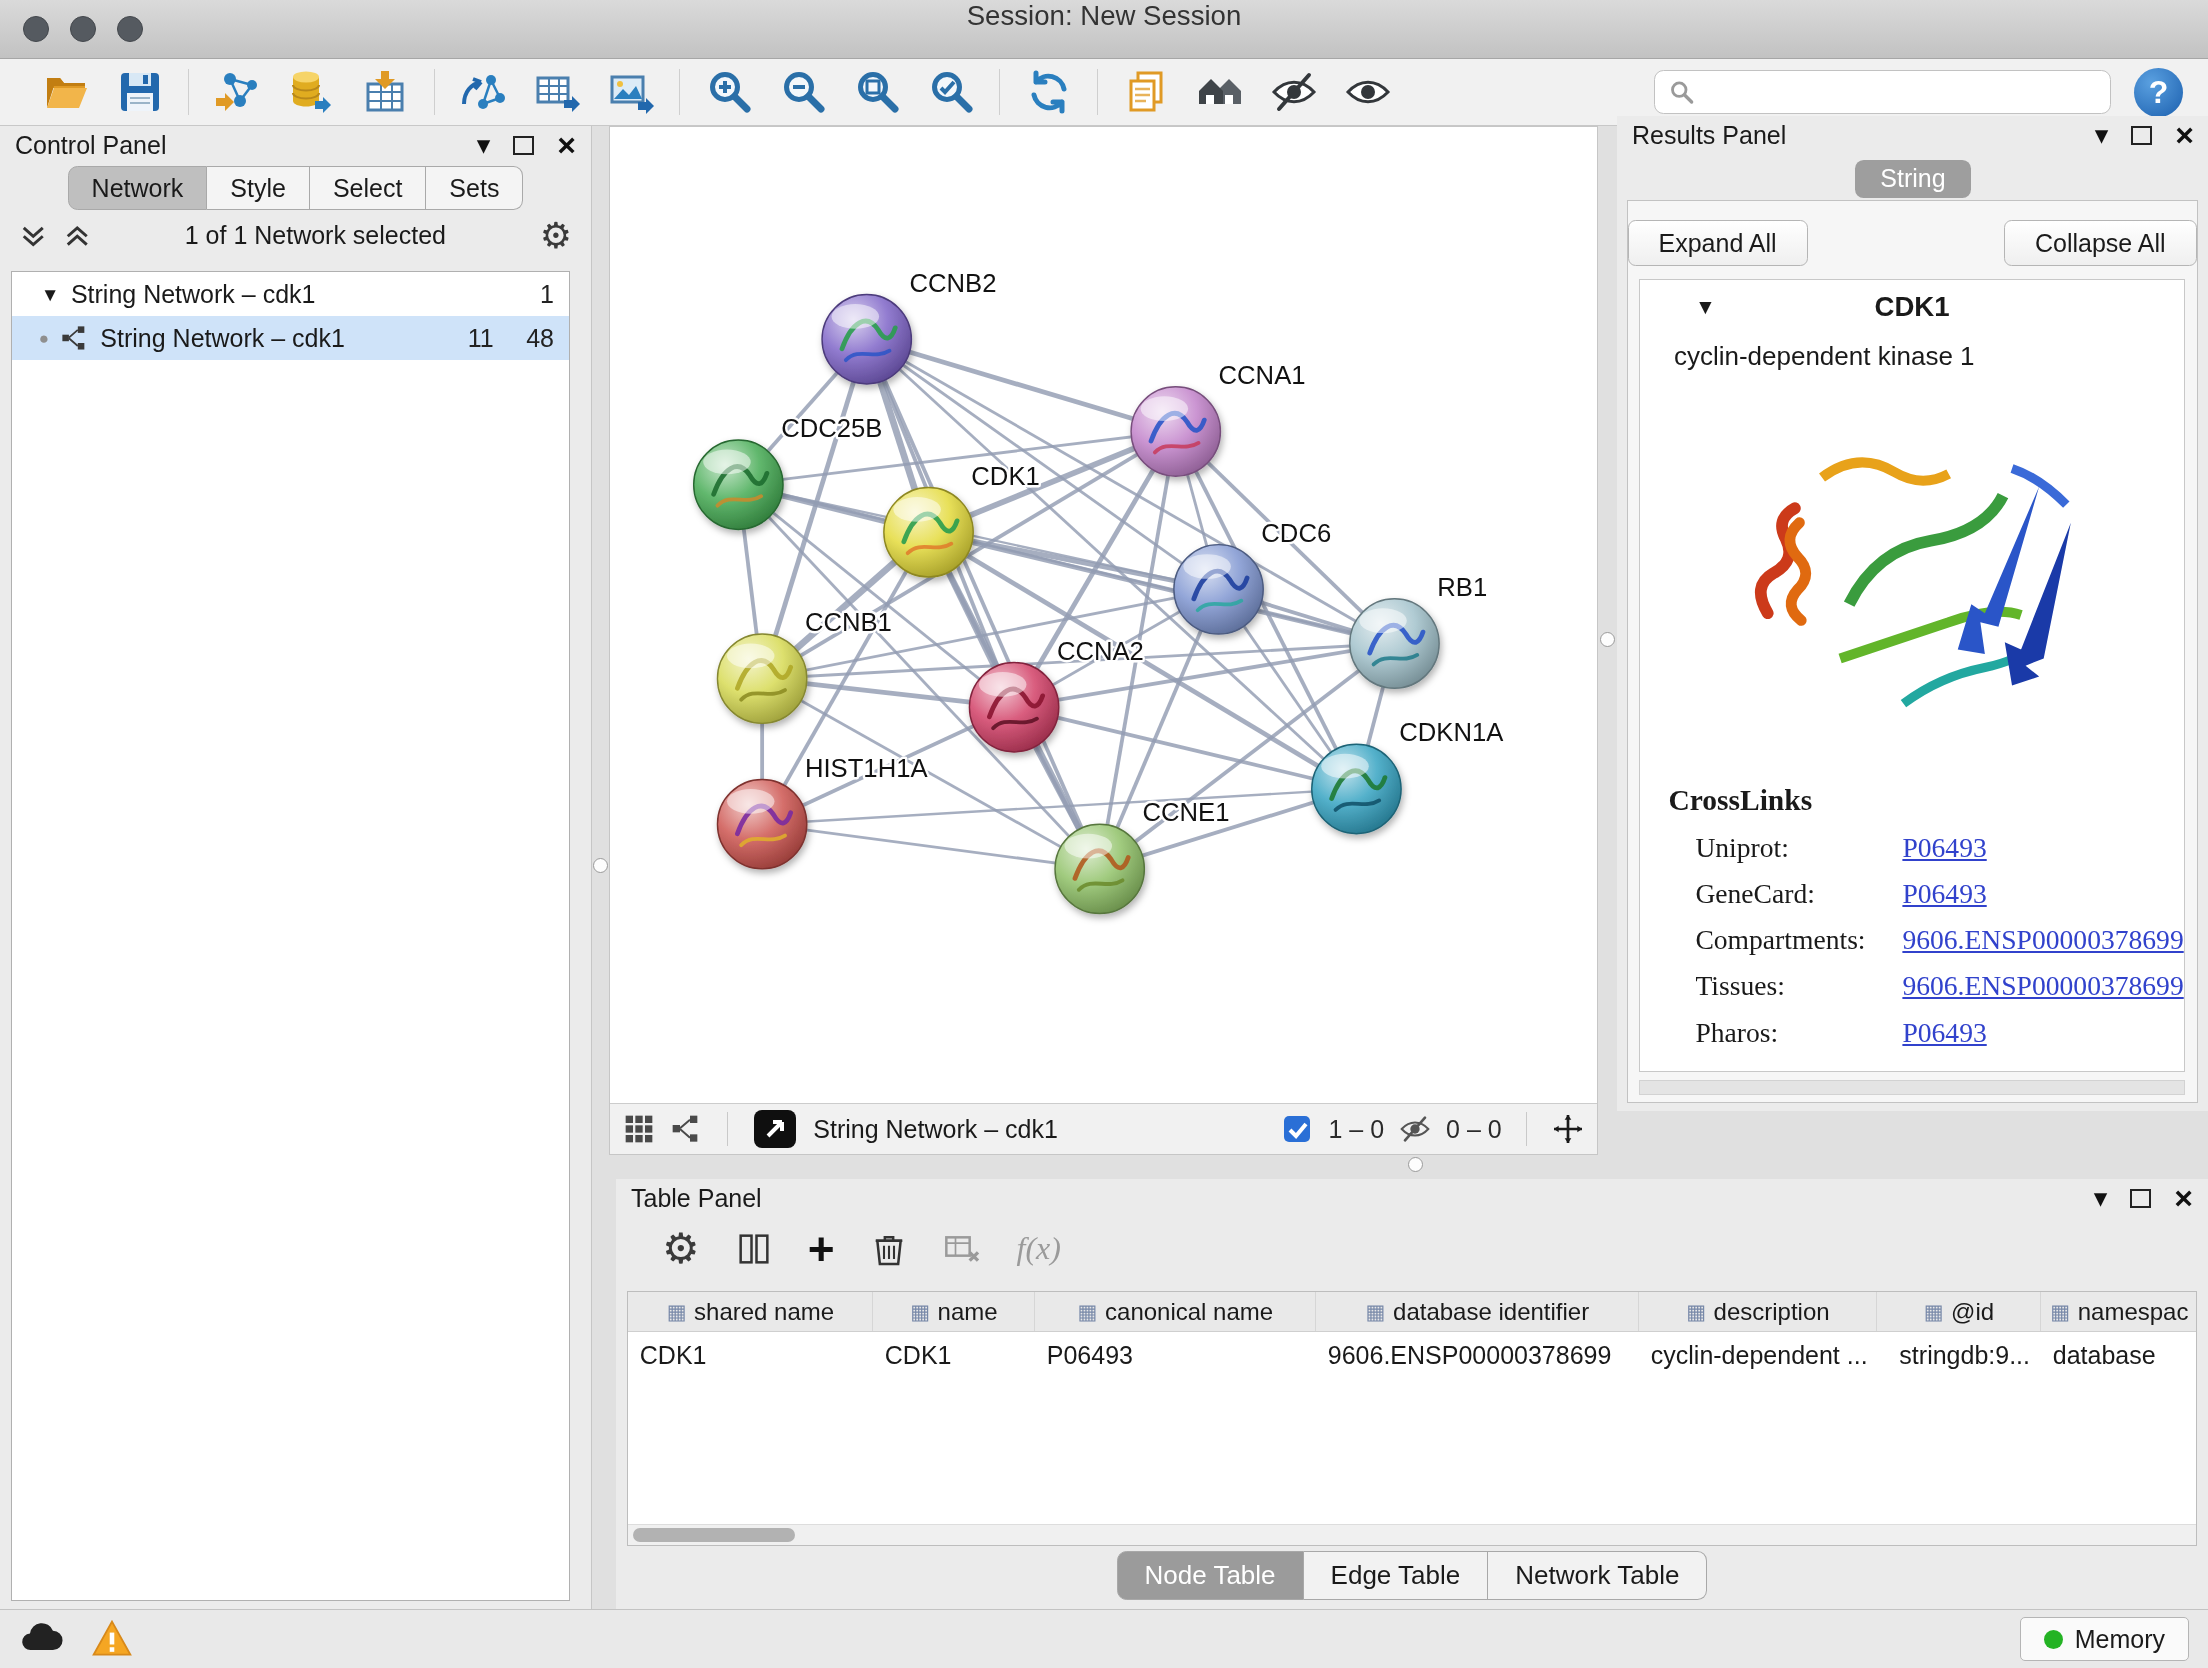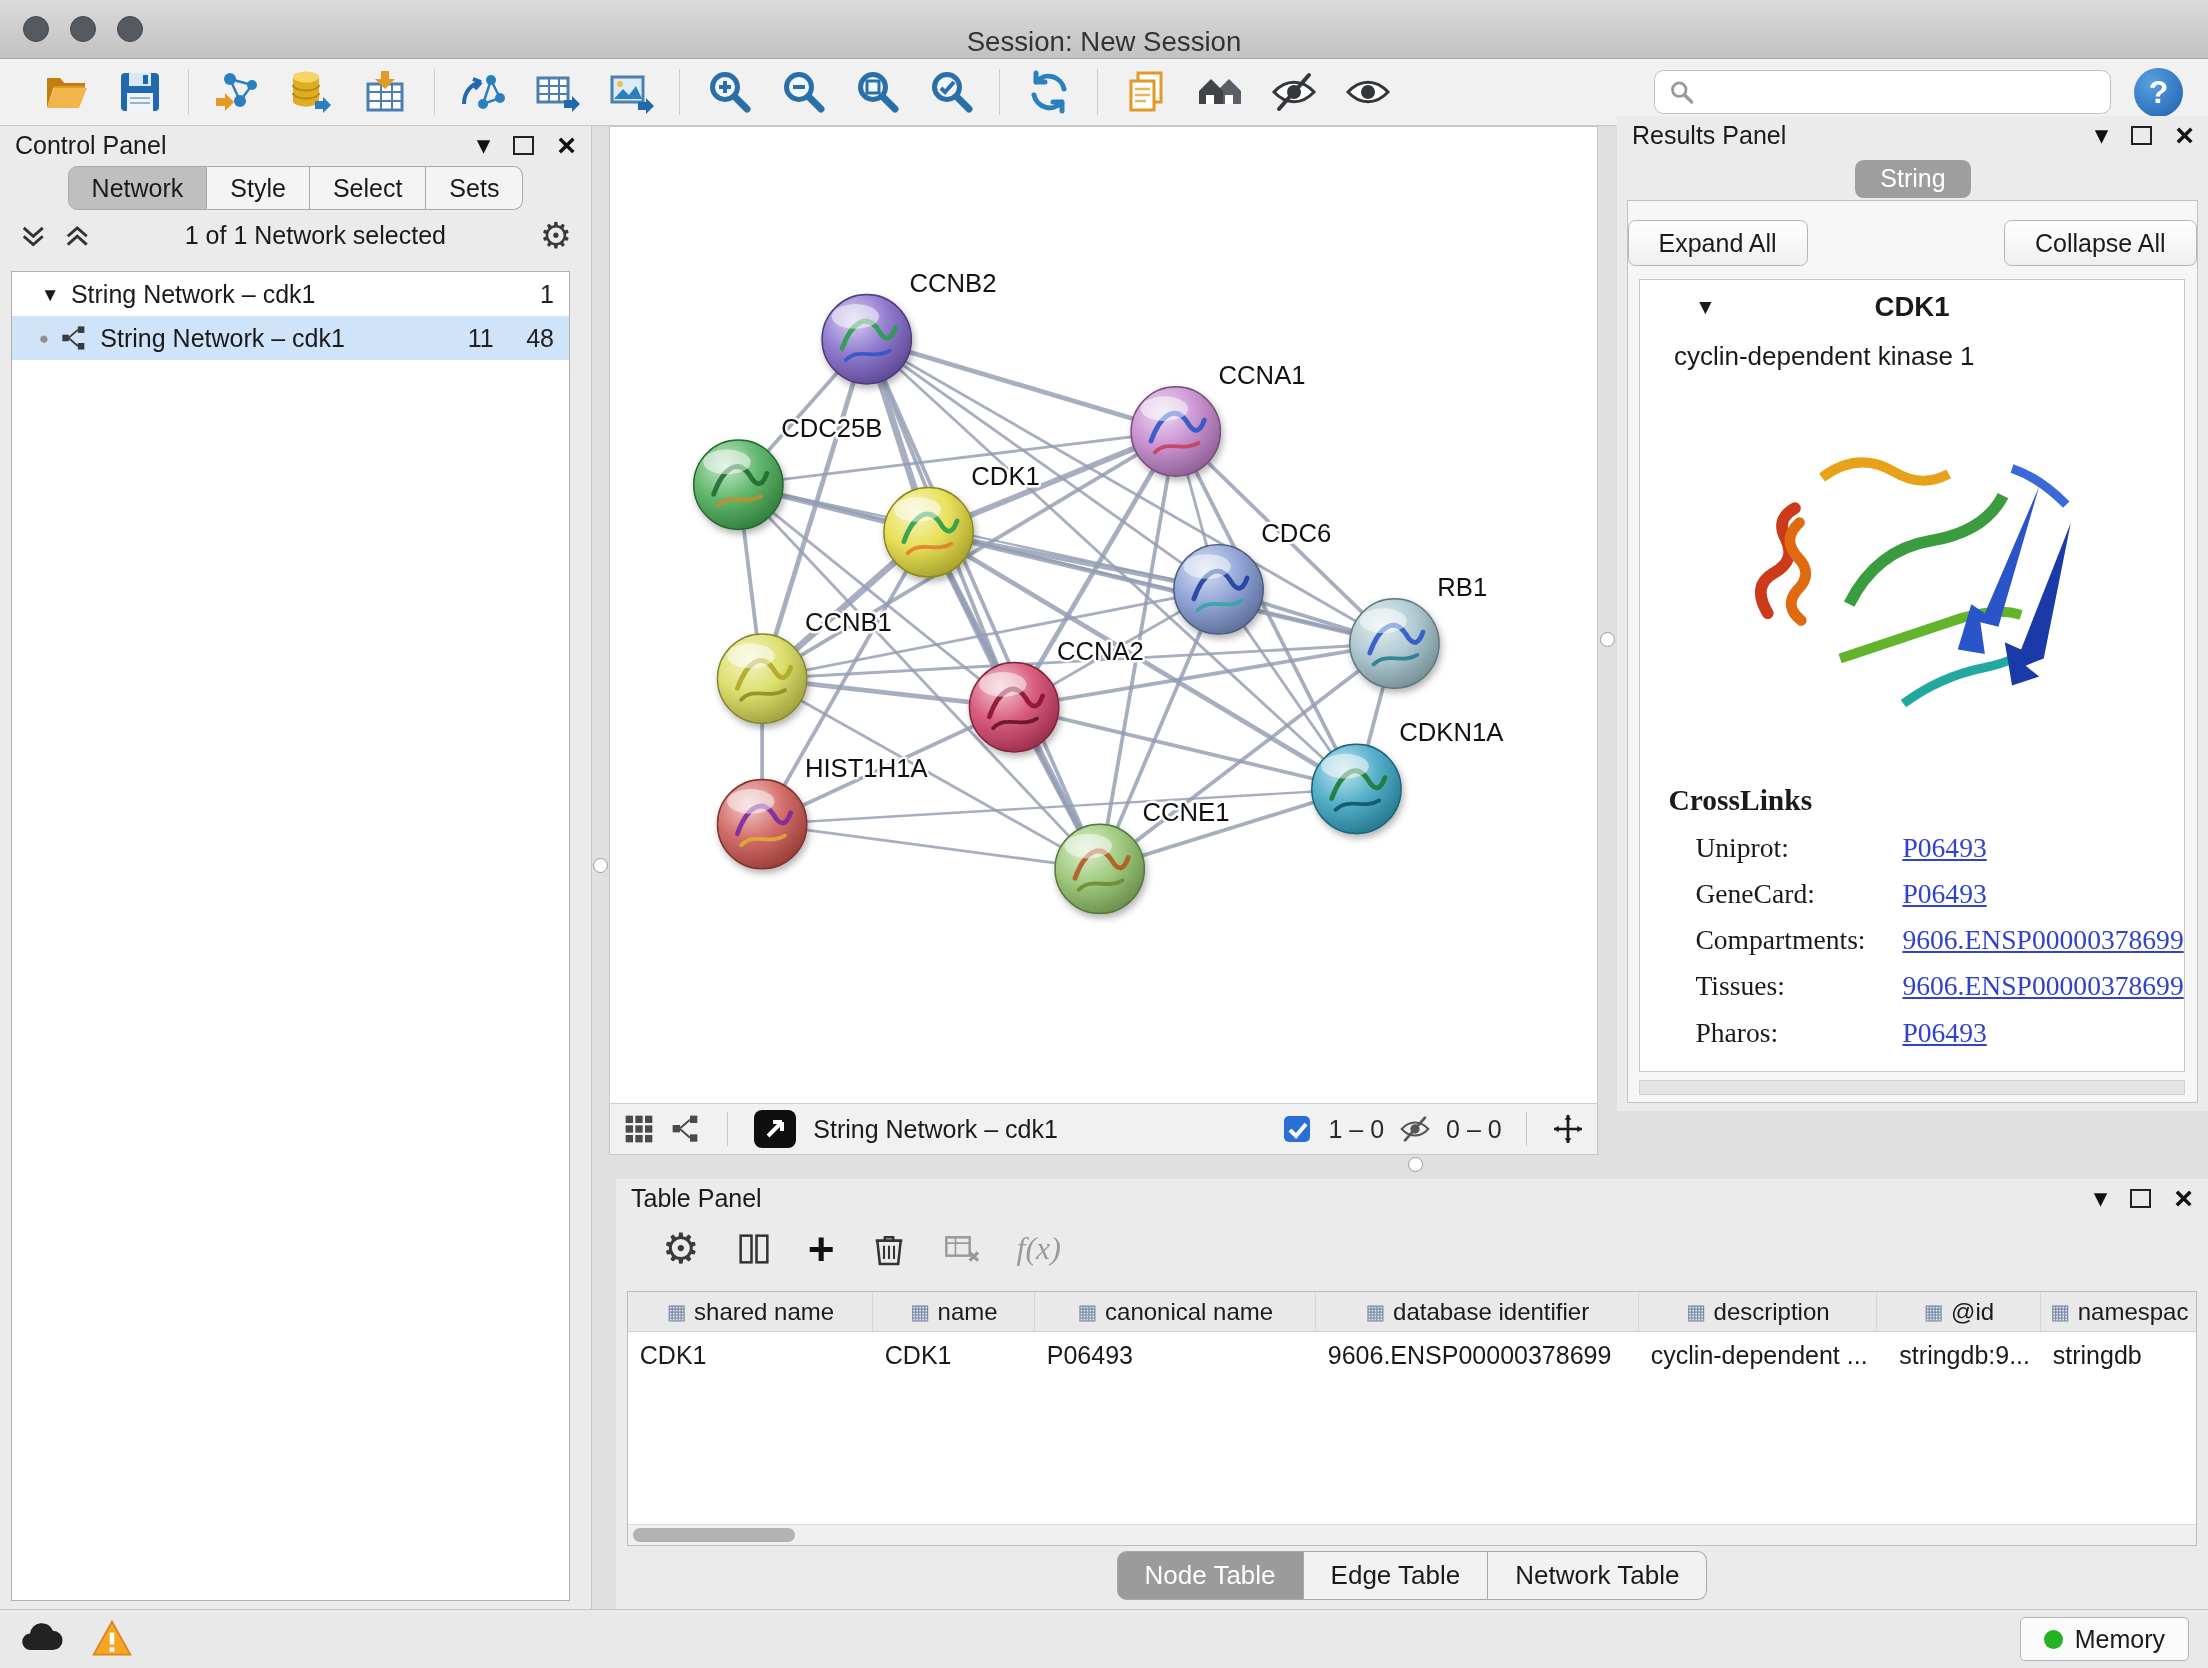--- a/index.html
+++ b/index.html
@@ -2,21 +2,21 @@
 <html style="font-size:15px"><head>
 <meta charset="utf-8">
 <style>
 *{margin:0;padding:0;box-sizing:border-box;}
 html,body{width:2208px;height:1668px;}
 body{font-family:"Liberation Sans",sans-serif;font-size:25px;color:#1a1a1a;background:#e0e0e0;position:relative;overflow:hidden;cursor:default;}
 .flex1{flex:1}
 .vsep{width:1px;height:34px;background:#c9c9c9;margin:0 9.5px}
 
 
-.titlebar{position:absolute;left:0;top:0;width:2208px;height:59px;background:linear-gradient(#dadada,#c2c2c2);border-bottom:1px solid #a6a6a6;display:flex;align-items:flex-end;justify-content:center;font-size:27.6px;color:#333;}
+.titlebar{position:absolute;left:0;top:0;width:2208px;height:59px;background:linear-gradient(#dadada,#c2c2c2);border-bottom:1px solid #a6a6a6;display:flex;align-items:flex-start;justify-content:center;font-size:27.6px;color:#333;}
 .traffic{position:absolute;left:23px;top:16px;display:flex;gap:21px;}
 .traffic span{width:26px;height:26px;border-radius:50%;background:#555a60;border:1px solid #43474c;}
 
 
 .toolbar{position:absolute;left:0;top:59px;width:2208px;height:67px;background:#f1f1f1;border-bottom:1px solid #c8c8c8;display:flex;align-items:center;padding-left:28.5px;}
 .tb-btn{width:74px;height:59px;display:flex;align-items:center;justify-content:center;border-radius:7.6px;}
 .tb-btn svg{width:48px;height:48px}
 .tb-sep{width:1px;height:46px;background:#cfcfcf;margin:0 11.4px}
 .search-box{margin-left:auto;width:457px;height:44px;background:#fff;border:1px solid #c2c2c2;border-radius:9.5px;display:flex;align-items:center;padding:0 13.3px;gap:9.5px}
 .search-box input{border:none;outline:none;flex:1;font-size:25px;font-family:inherit;background:transparent}
@@ -659,21 +659,21 @@
         </div>
       </div>
     <div id="tbl-body">
         <div class="tbl-row">
           <div class="tbl-cell" style="width: 245px;">CDK1</div>
           <div class="tbl-cell" style="width: 162px;">CDK1</div>
           <div class="tbl-cell" style="width: 281px;">P06493</div>
           <div class="tbl-cell" style="width: 323px;">9606.ENSP00000378699</div>
           <div class="tbl-cell" style="width: 238px;">cyclin-dependent ...</div>
           <div class="tbl-cell" style="width: 164px; text-align: right;">stringdb:9...</div>
-          <div class="tbl-cell" style="width: 157px;">stringdb</div>
+          <div class="tbl-cell" style="width: 157px;">database</div>
         </div>
       </div>
     <div class="tbl-scroll">
         <div class="tbl-thumb"></div>
       </div>
   </div>
   <div id="tbl-tabs" class="tp-tabs">
       <div class="seg-tab selected">Node Table</div>
       <div class="seg-tab">Edge Table</div>
       <div class="seg-tab">Network Table</div>

